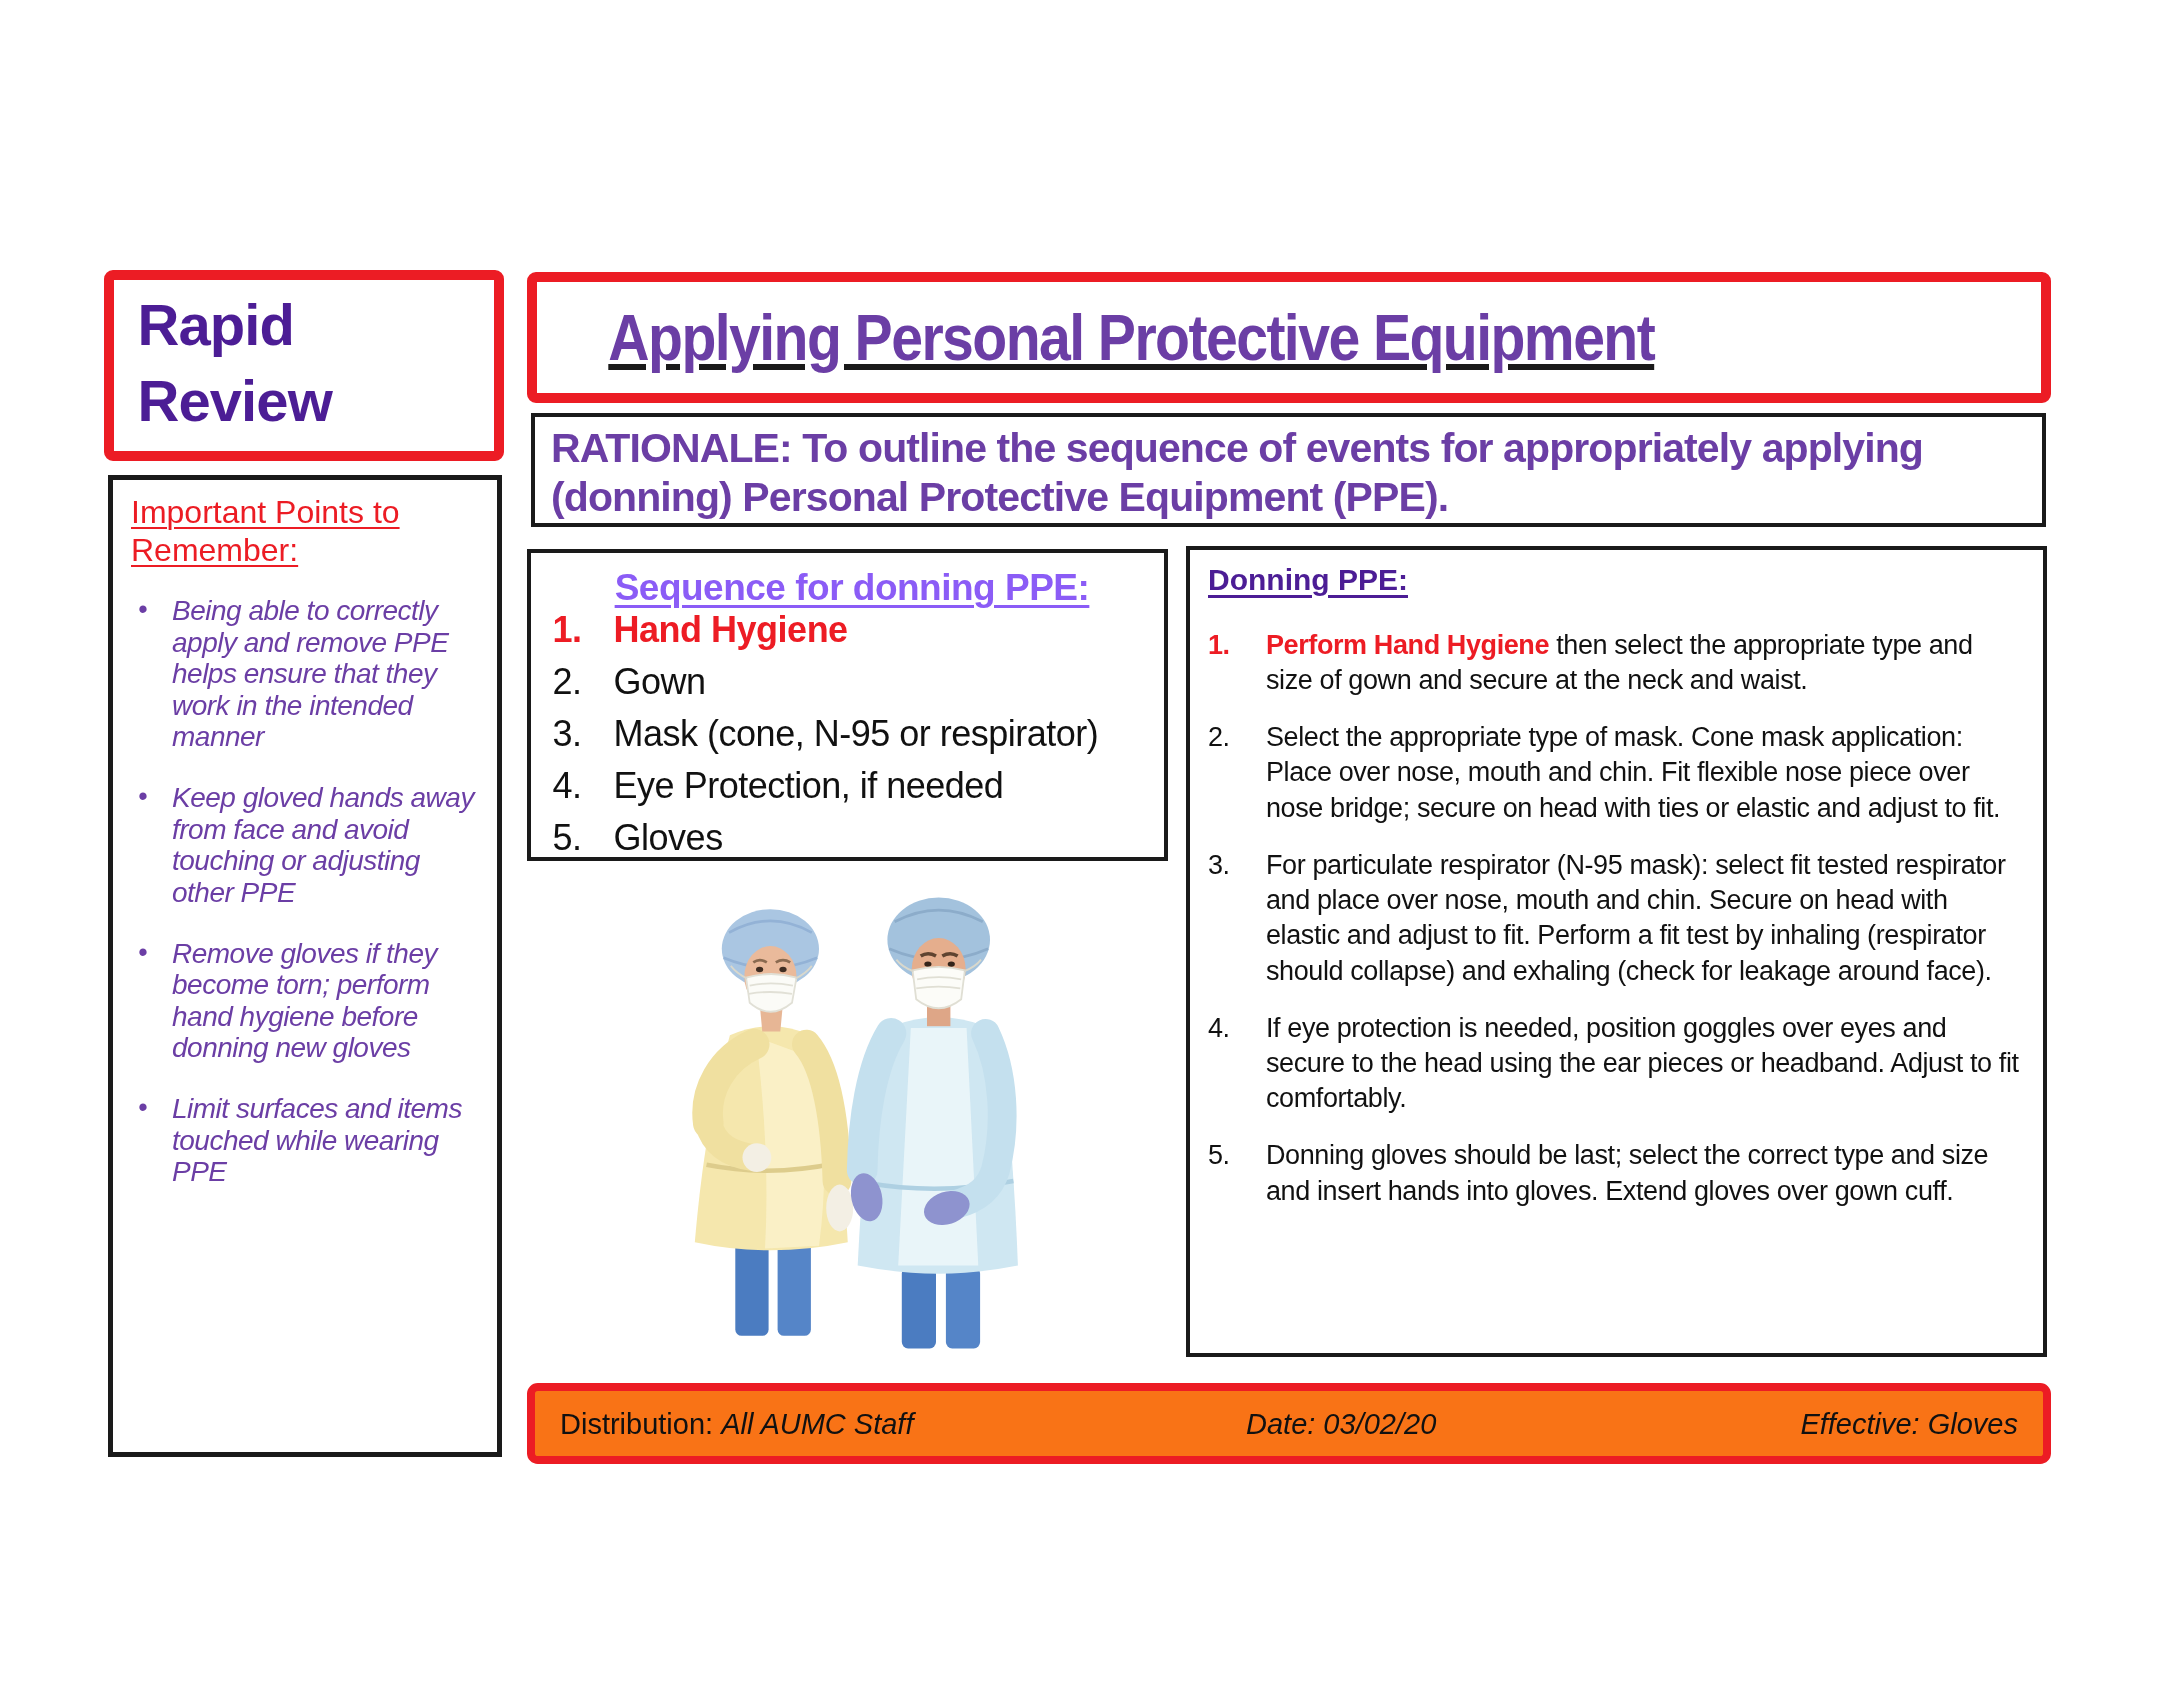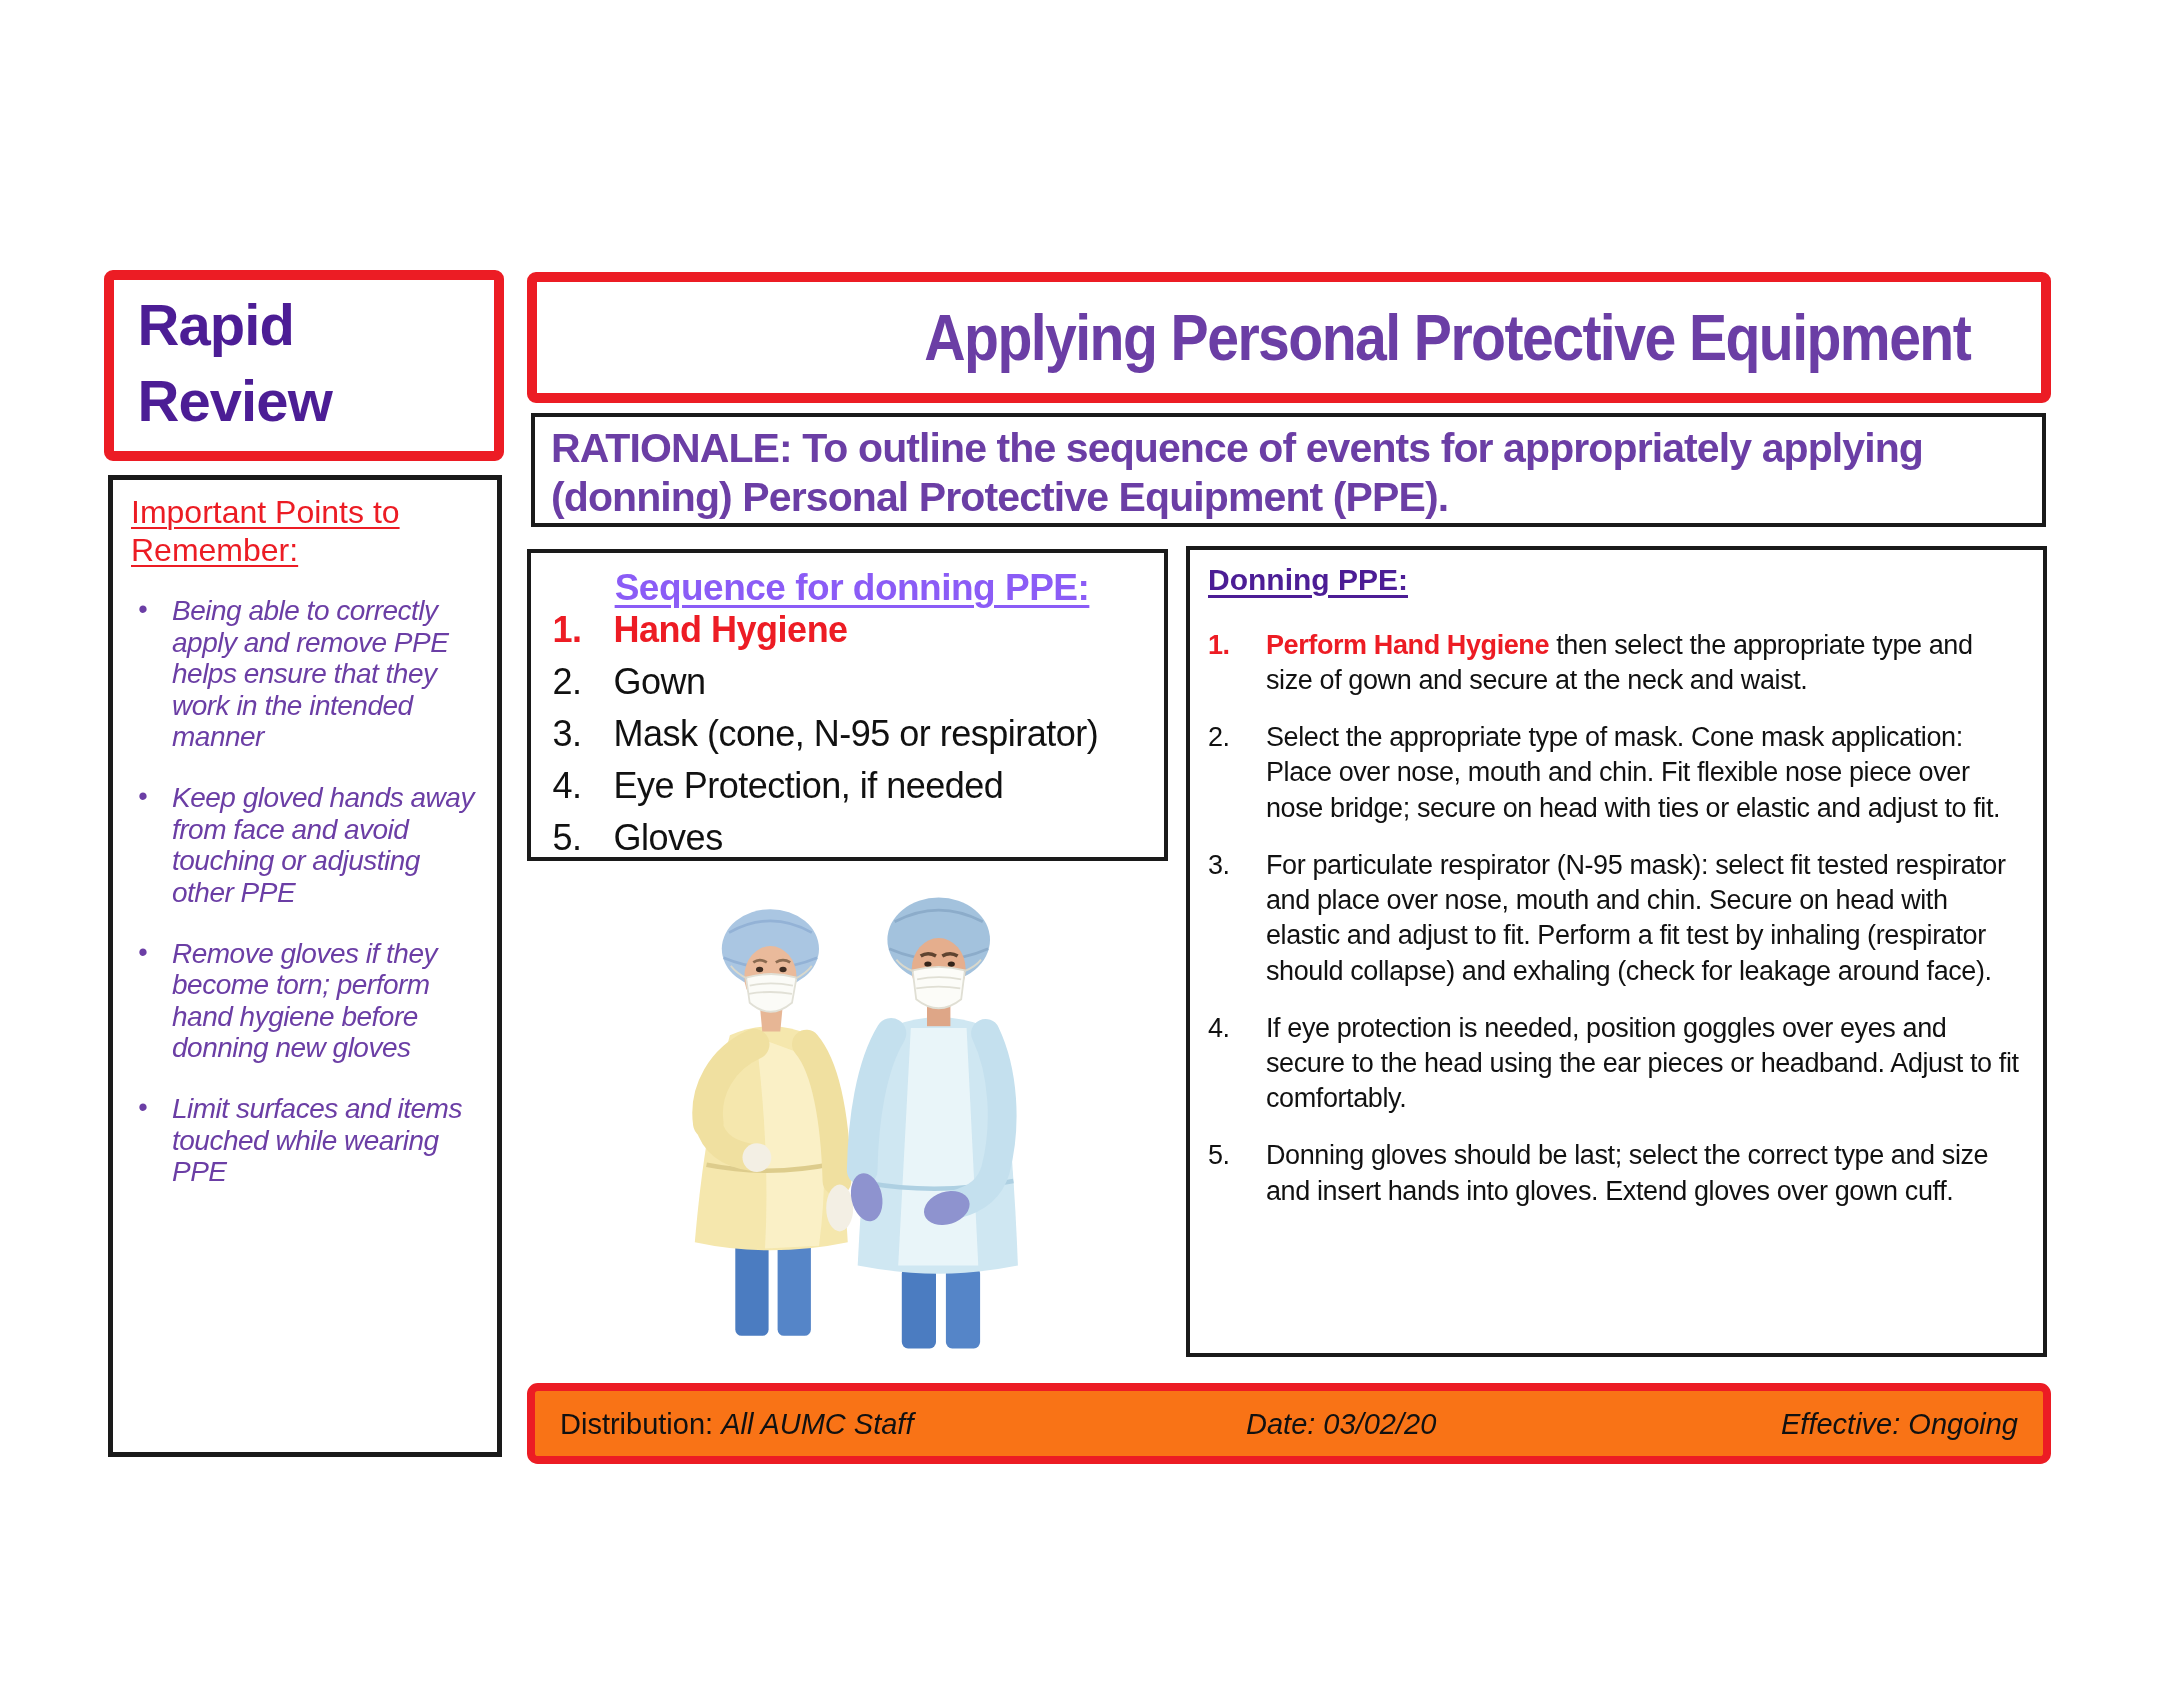--- a/index.html
+++ b/index.html
@@ -18,21 +18,21 @@
   }
   .badge-line {
     color:#4c1d95; font-weight:bold; font-size:58px; line-height:76px;
     letter-spacing:-0.9px;
   }
 
   
   .title-box {
     position:absolute; left:527px; top:272px; width:1524px; height:131px;
     border:10.8px solid #EC1C24; border-radius:9px; background:#fff;
-    display:flex; align-items:center; justify-content:flex-end;
+    display:flex; align-items:center; justify-content:flex-start;text-decoration:underline;
   }
   .title-text {
     color:#6B3EA5; font-size:65px; font-weight:bold; letter-spacing:-1.8px;
     white-space:nowrap; display:inline-block; transform:scaleX(0.88);
   }
 
   
   .rationale-box {
     position:absolute; left:531px; top:413px; width:1515px; height:114px;
     border:4.5px solid #1a1a1a; background:#fff; padding:7.2px 16px;
@@ -262,17 +262,17 @@
 
     <div class="donning-item">
       <span class="num">5.</span>
       <span>Donning gloves should be last; select the correct type and size and insert hands into gloves. Extend gloves over gown cuff.</span>
     </div>
   </div>
 
   <div class="footer-bar">
     <span class="seg f-left"><span>Distribution: </span><span class="ital">All AUMC Staff</span></span>
     <span class="seg f-center ital">Date: 03/02/20</span>
-    <span class="seg f-right ital">Effective: Ongoing</span>
+    <span class="seg f-right ital">Effective: Gloves</span>
   </div>
 
 </div>
 
 
 </body></html>

